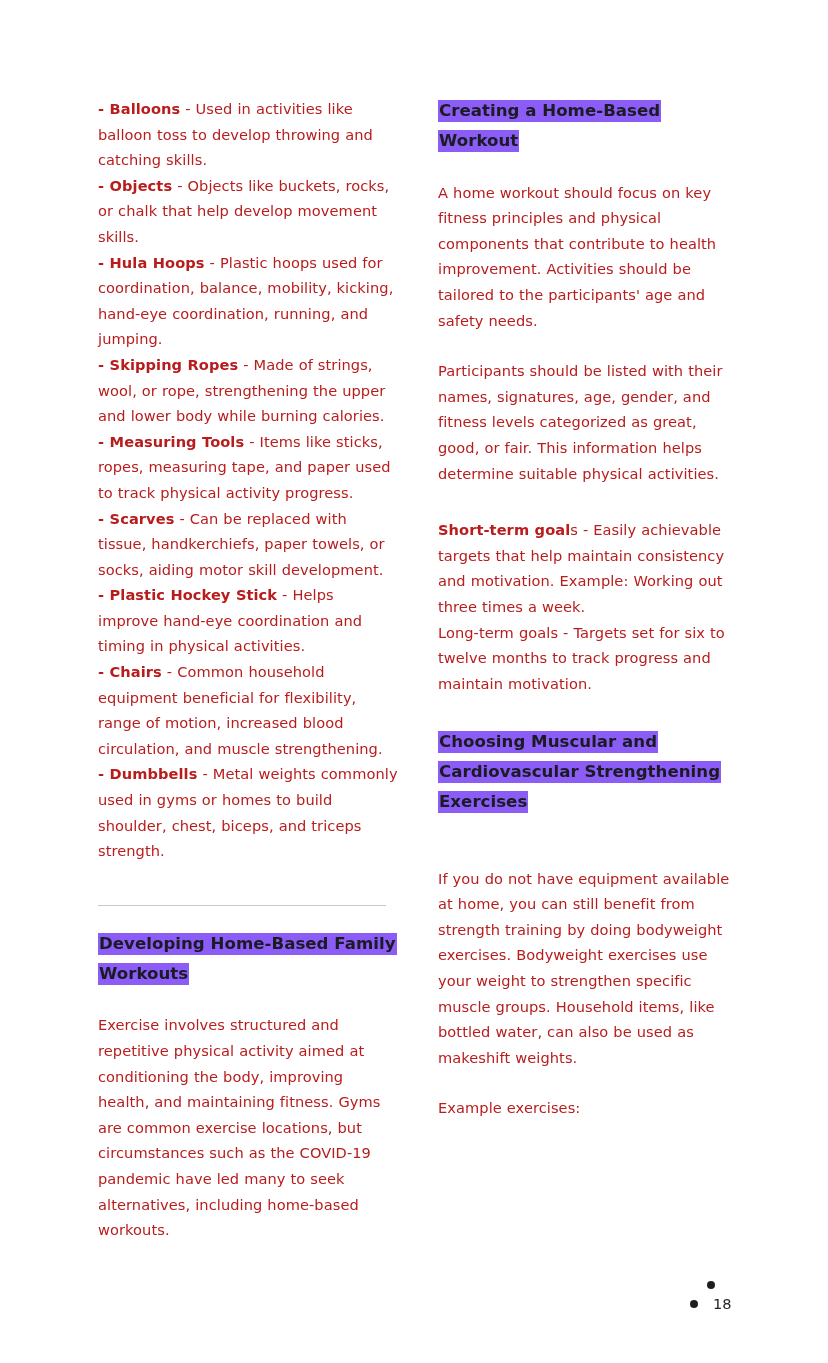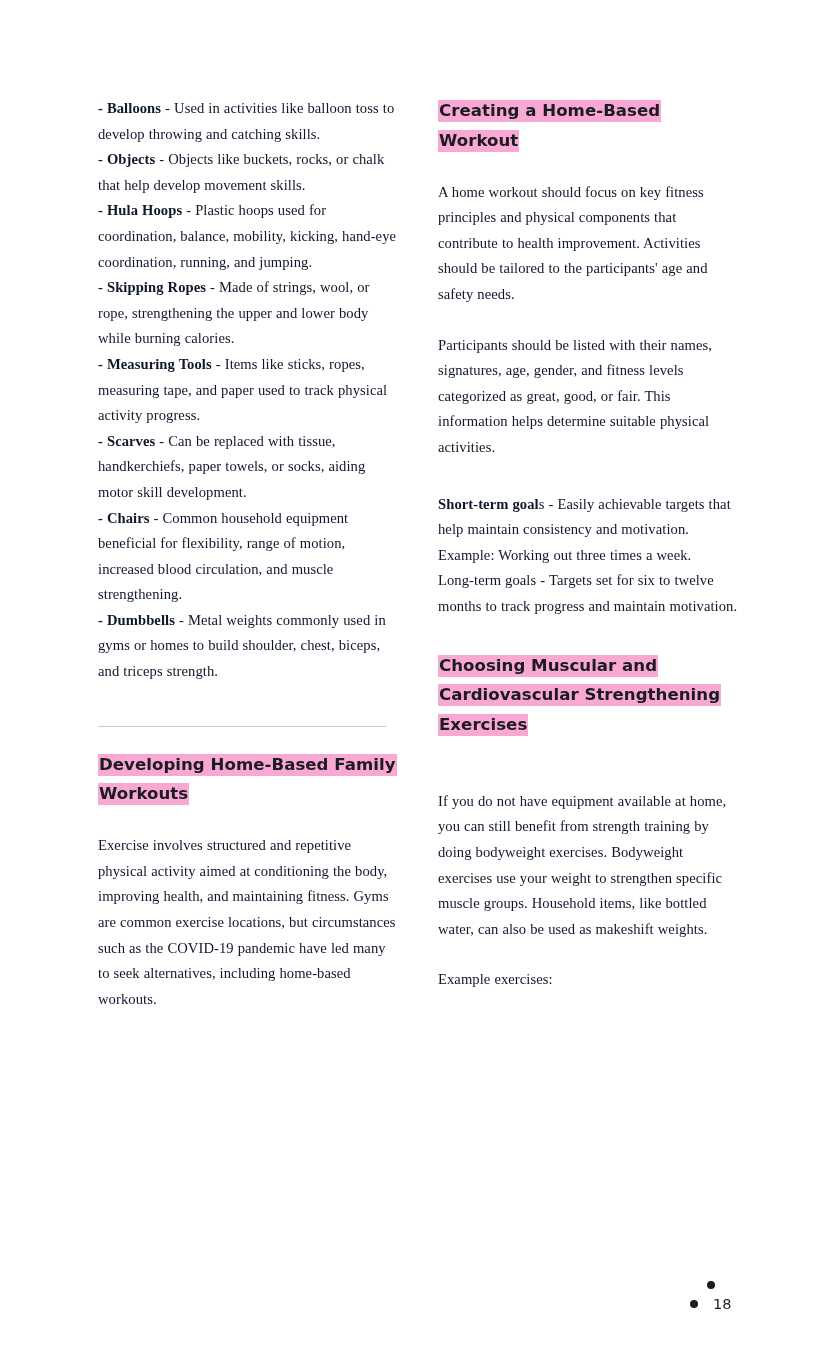--- a/index.html
+++ b/index.html
@@ -38,38 +38,37 @@
     width: 300px;
     box-sizing: border-box;
   }
   .col-left  { margin-left: 98px; }
   .col-right { margin-left: 0px; }
 
   p.body {
     margin: 0;
     font-size: 14.6px;
     line-height: 25.6px;
-    color: #0f172a;
+    color: #b91c1c;
     letter-spacing: 0.005em;
     word-spacing: 0.02em;
-    font-family: Liberation Serif, serif;
   }
 
   .b { font-weight: bold; }
 
   h2.heading {
     margin: 0;
     font-size: 16.6px;
     line-height: 29.8px;
     font-weight: bold;
     color: #1b1b24;
     letter-spacing: 0.002em;
   }
   h2.heading .hl {
-    background: #f9a8d4;
+    background: #8b5cf6;
     box-decoration-break: clone;
     -webkit-box-decoration-break: clone;
     padding: 1px 1px 2px 1px;
   }
 
   .divider {
     border: 0;
     border-top: 1px solid #c9c9c9;
     margin: 0;
     width: 288px;
@@ -112,20 +111,21 @@
       <p class="body"><span class="b">- Objects</span><span> - Objects like buckets, rocks, or chalk that help develop movement skills.</span></p>
 
       <p class="body"><span class="b">- Hula Hoops</span><span> - Plastic hoops used for coordination, balance, mobility, kicking, hand-eye coordination, running, and jumping.</span></p>
 
       <p class="body"><span class="b">- Skipping Ropes</span><span> - Made of strings, wool, or rope, strengthening the upper and lower body while burning calories.</span></p>
 
       <p class="body"><span class="b">- Measuring Tools</span><span> - Items like sticks, ropes, measuring tape, and paper used to track physical activity progress.</span></p>
 
       <p class="body"><span class="b">- Scarves</span><span> - Can be replaced with tissue, handkerchiefs, paper towels, or socks, aiding motor skill development.</span></p>
 
+      <p class="body"><span class="b">- Plastic Hockey Stick</span><span> - Helps improve hand-eye coordination and timing in physical activities.</span></p>
 
       <p class="body"><span class="b">- Chairs</span><span> - Common household equipment beneficial for flexibility, range of motion, increased blood circulation, and muscle strengthening.</span></p>
 
       <p class="body"><span class="b">- Dumbbells</span><span> - Metal weights commonly used in gyms or homes to build shoulder, chest, biceps, and triceps strength.</span></p>
 
       <div class="gap-before-divider"></div>
 
       <hr class="divider">
 
       <div class="gap-after-divider"></div>

